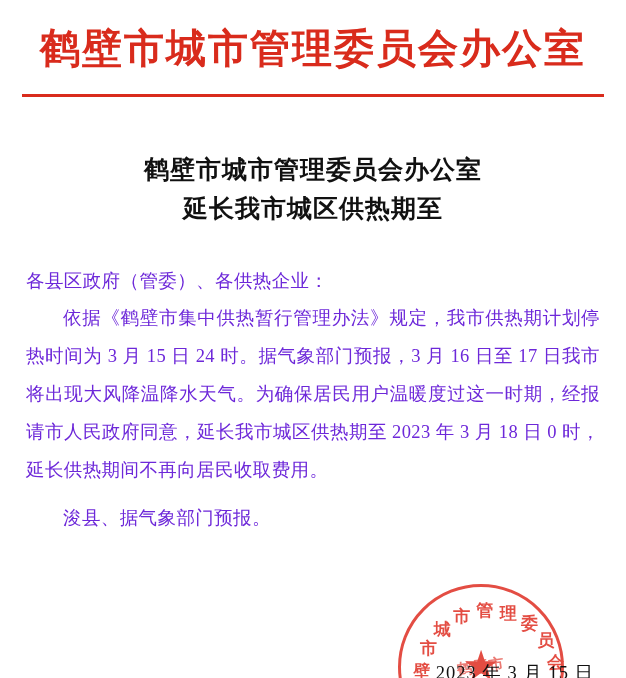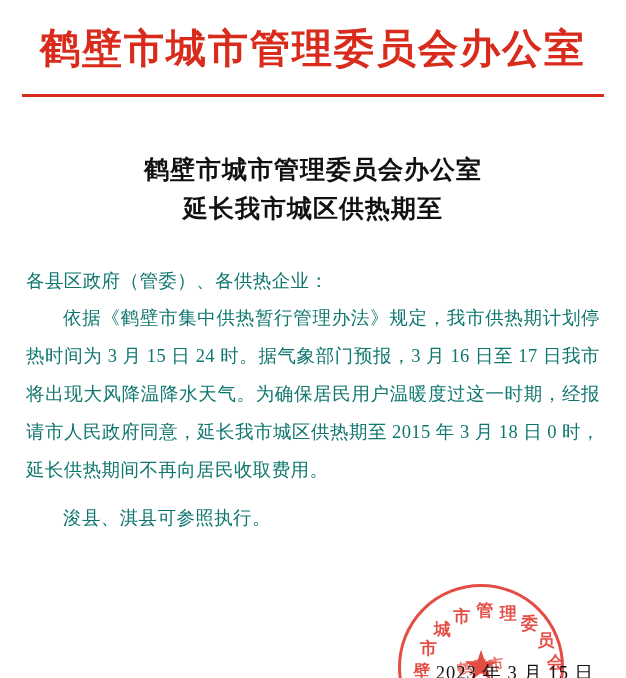--- a/index.html
+++ b/index.html
@@ -51,21 +51,21 @@
     line-height: 1.55;
     letter-spacing: 1px;
   }
   .doc-title-line {
     display: block;
   }
 
   
   .body-wrap {
     margin: 34px 26px 0 26px;
-    color: #0f766e;
+    color: #6d28d9;
     font-size: 18.5px;
     line-height: 2.05;
     text-align: justify;
     text-justify: inter-ideograph;
     letter-spacing: 0.4px;
   }
   .salutation {
     margin: 0;
   }
   .para {
@@ -157,22 +157,22 @@
     <div class="masthead-rule"></div>
   </div>
 
   <div class="doc-title">
     <span class="doc-title-line">鹤壁市城市管理委员会办公室</span>
     <span class="doc-title-line">延长我市城区供热期至</span>
   </div>
 
   <div class="body-wrap">
     <p class="salutation">各县区政府（管委）、各供热企业：</p>
-    <p class="para">依据《鹤壁市集中供热暂行管理办法》规定，我市供热期计划停热时间为 3 月 15 日 24 时。据气象部门预报，3 月 16 日至 17 日我市将出现大风降温降水天气。为确保居民用户温暖度过这一时期，经报请市人民政府同意，延长我市城区供热期至 2015 年 3 月 18 日 0 时，延长供热期间不再向居民收取费用。</p>
-    <p class="para para-spaced">浚县、淇县可参照执行。</p>
+    <p class="para">依据《鹤壁市集中供热暂行管理办法》规定，我市供热期计划停热时间为 3 月 15 日 24 时。据气象部门预报，3 月 16 日至 17 日我市将出现大风降温降水天气。为确保居民用户温暖度过这一时期，经报请市人民政府同意，延长我市城区供热期至 2023 年 3 月 18 日 0 时，延长供热期间不再向居民收取费用。</p>
+    <p class="para para-spaced">浚县、据气象部门预报。</p>
   </div>
 
   <div class="sign-block">
 
     <div class="seal">
       <div class="seal-inner">
         <div class="seal-arc-text">
 
           <span style="transform: rotate(-84deg) translate(0, -68px) rotate(84deg);">壁</span>
           <span style="transform: rotate(-64deg) translate(0, -68px) rotate(64deg);">市</span>

